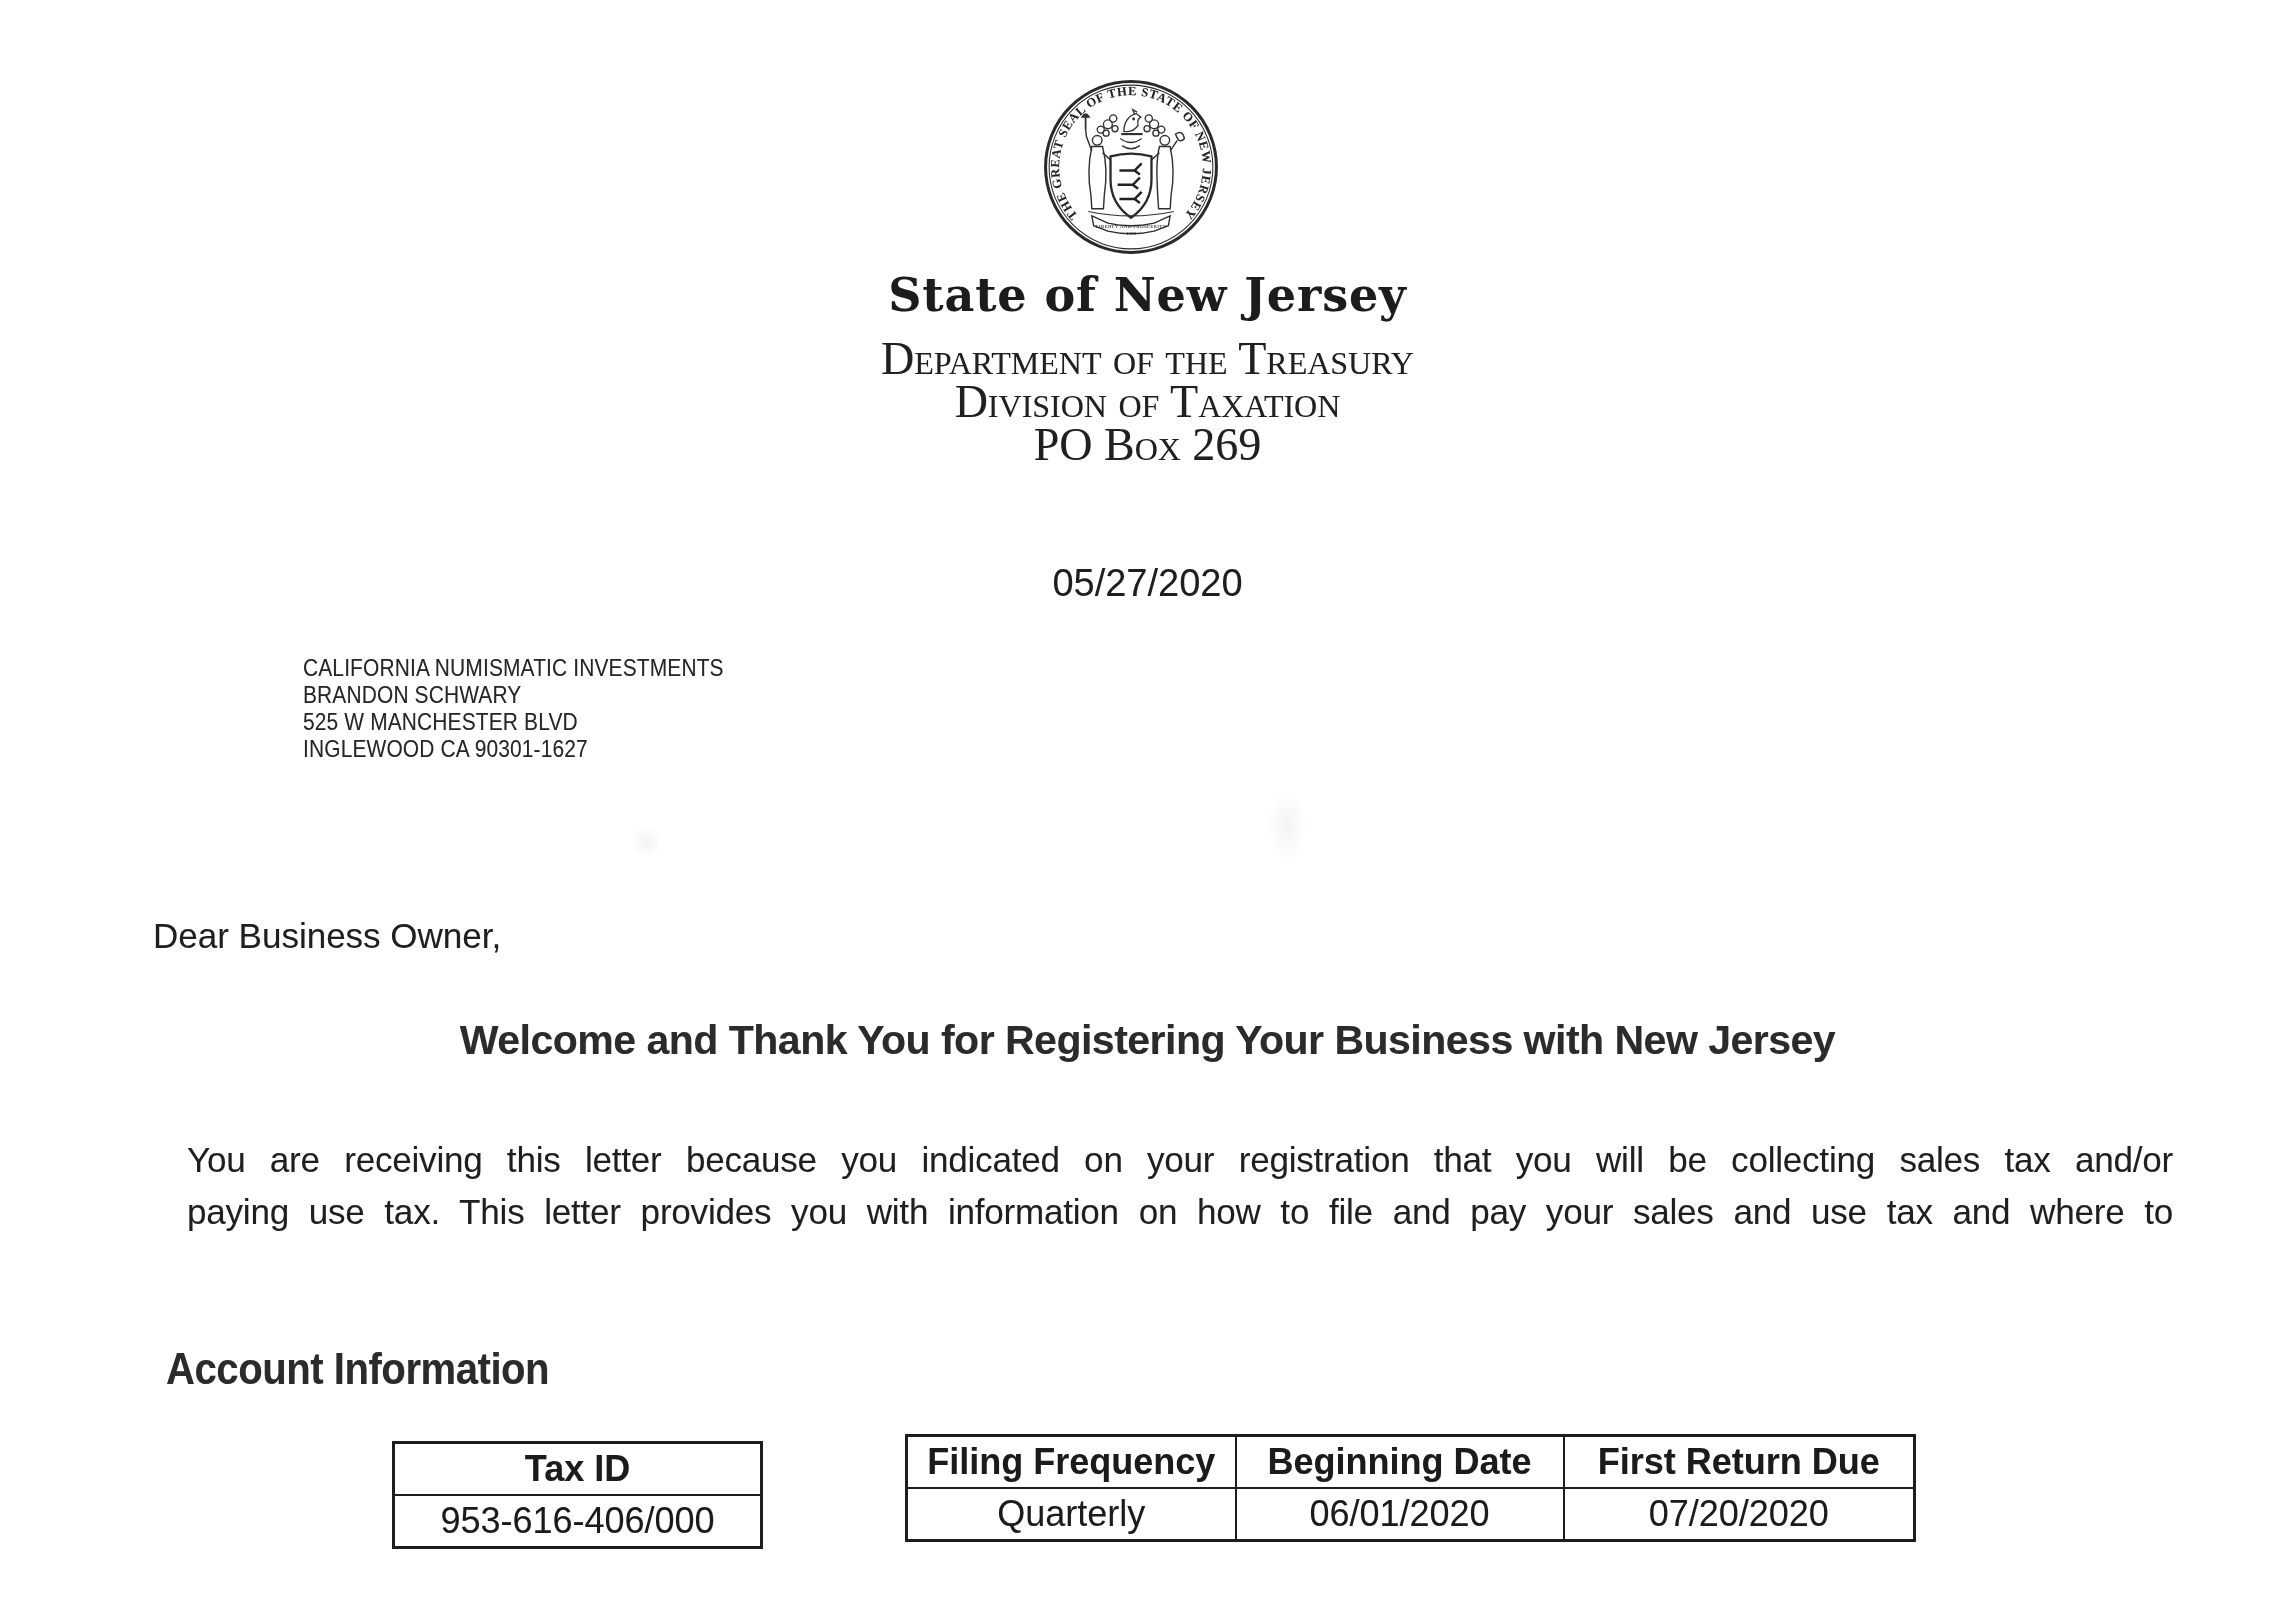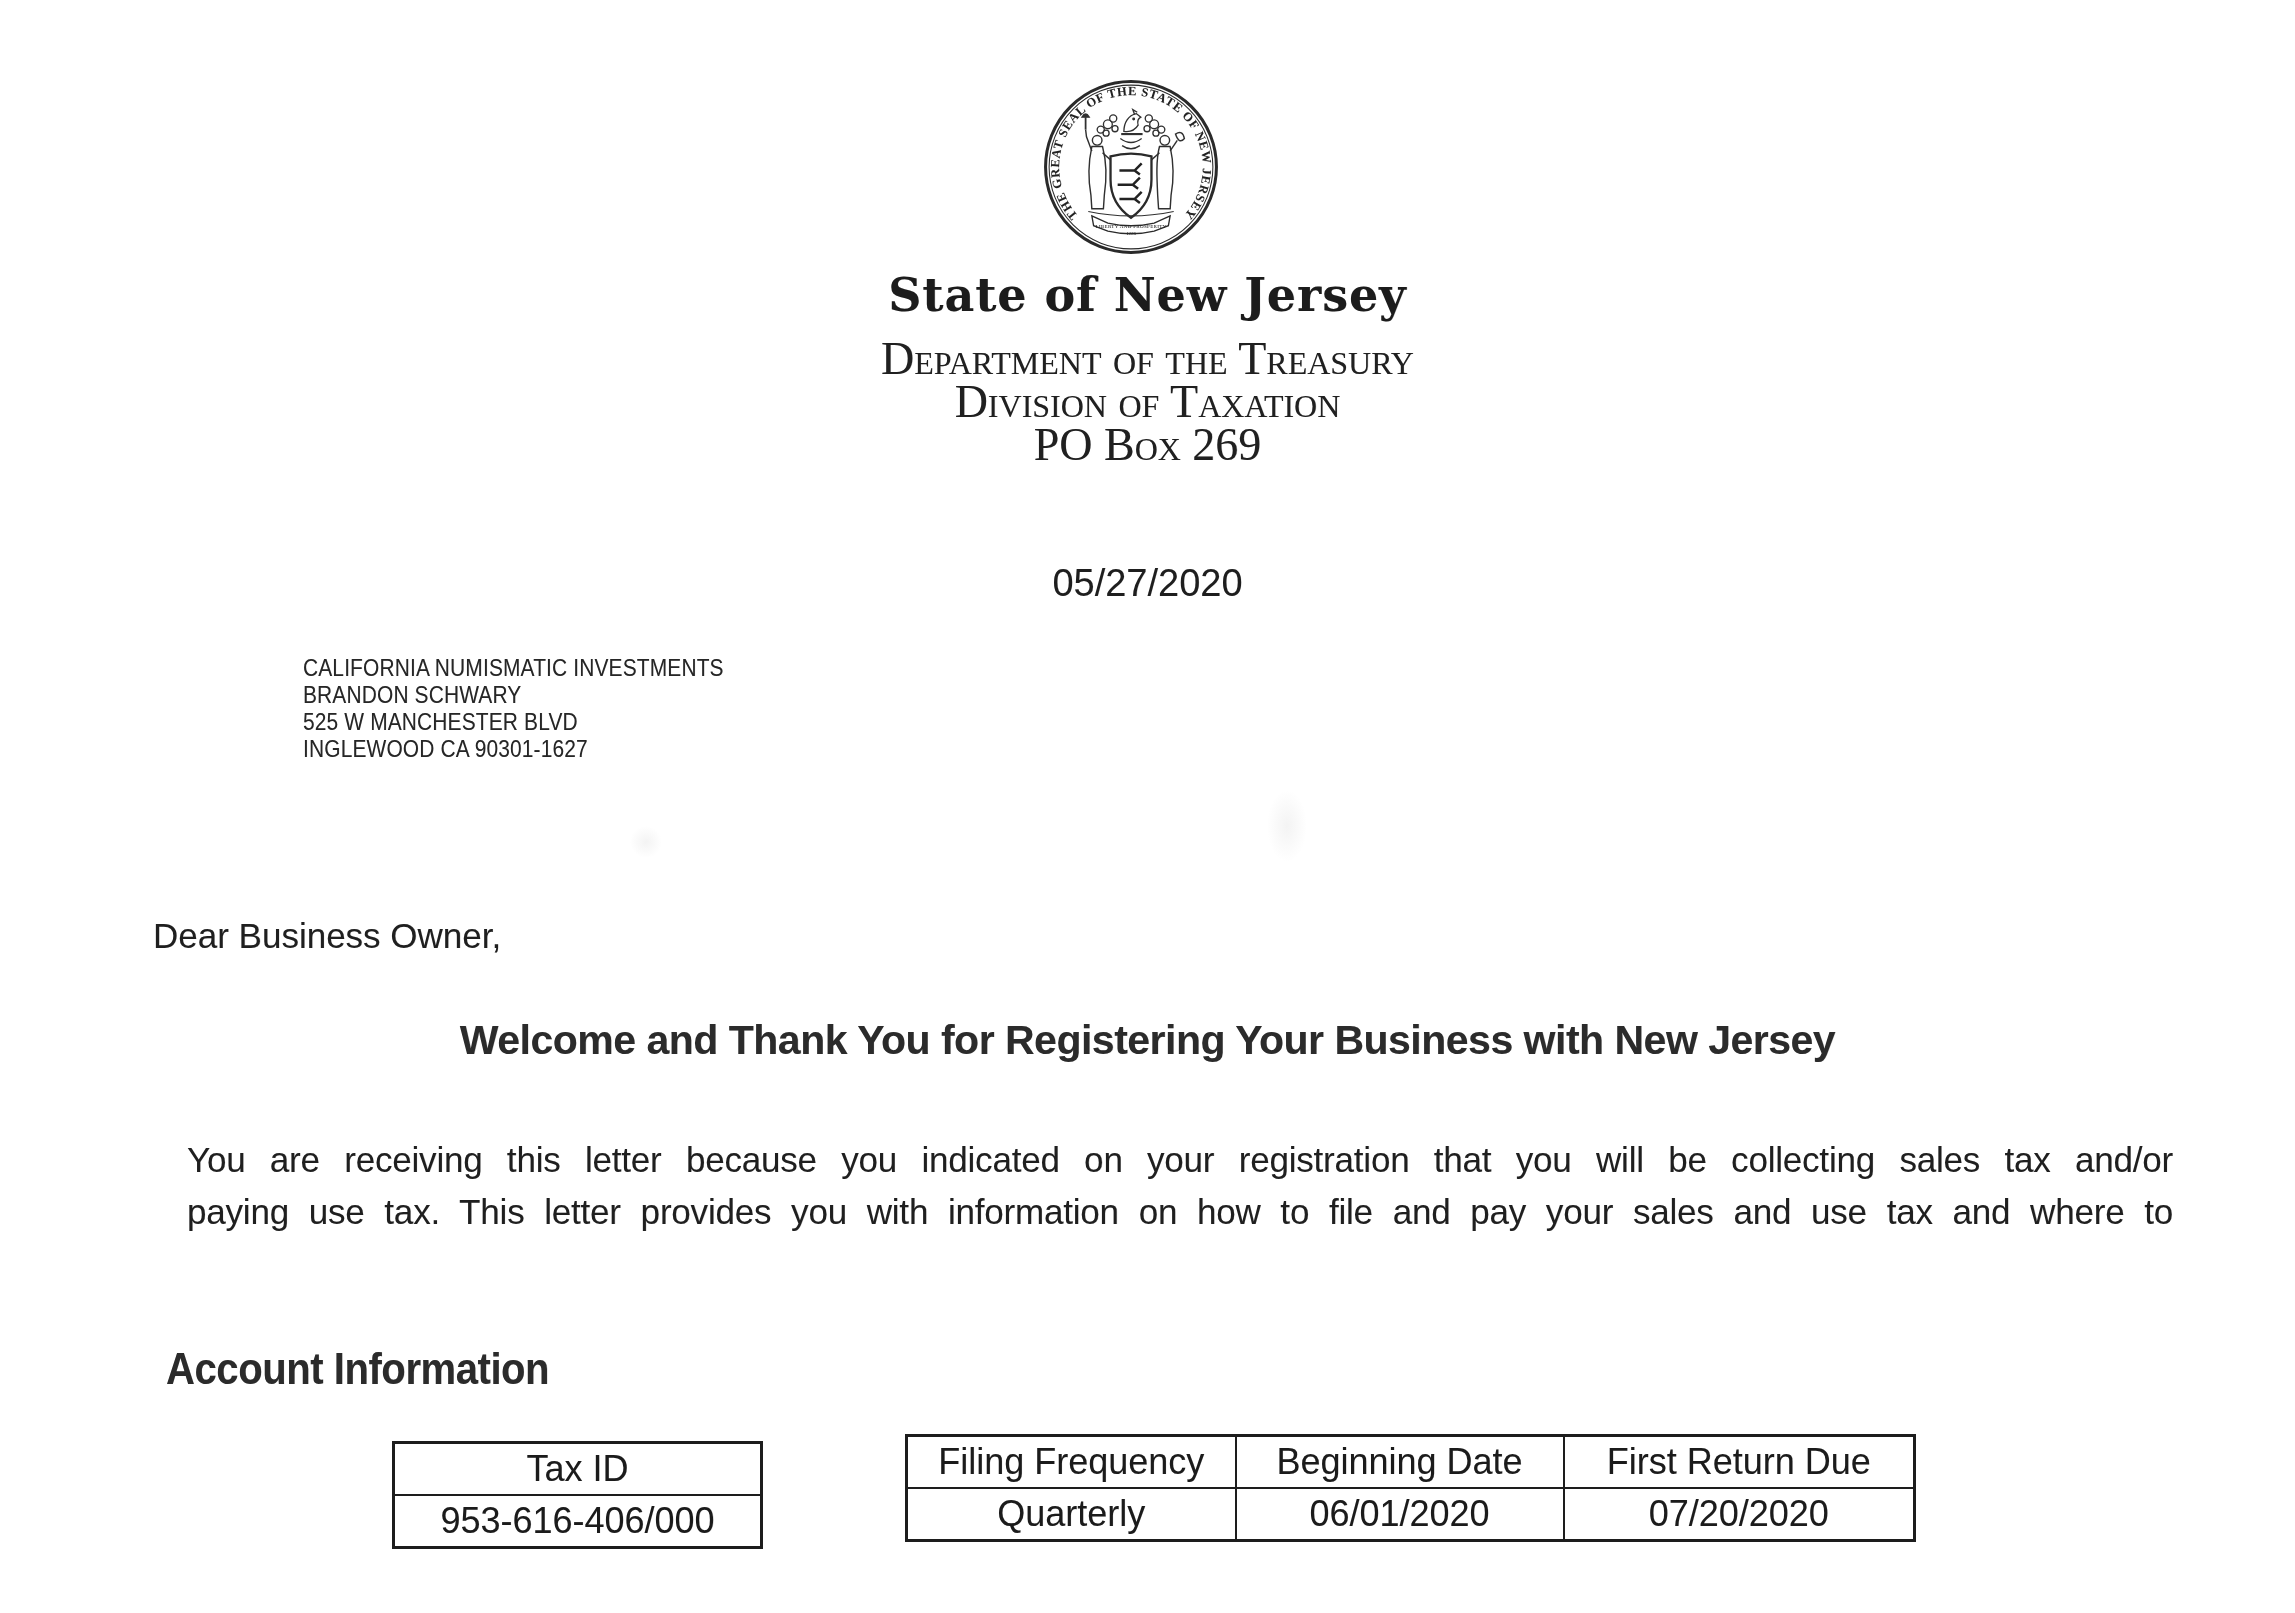--- a/index.html
+++ b/index.html
@@ -116,21 +116,21 @@
     table-layout: fixed;
     color: #1b1b1b;
     border: 3.6px solid #1d1d1d;
   }
   .tbl th, .tbl td {
     border: 2.7px solid #1d1d1d;
     text-align: center;
     vertical-align: middle;
     padding: 0;
   }
-  .tbl th { font-weight: normal; font-size: 36px; height: 50px; }
+  .tbl th { font-weight: bold; font-size: 36px; height: 50px; }
   .tbl td { font-weight: normal; font-size: 36px; height: 50px; }
   .tbl-taxid  { left: 392px;  top: 1441px; width: 371px; }
   .tbl-filing { left: 905px; top: 1434px; width: 1007px; padding-left: 40px; }
 
   
   .smudge {
     position: absolute;
     pointer-events: none;
     background: radial-gradient(closest-side, rgba(90,90,90,0.07), rgba(90,90,90,0));
   }

